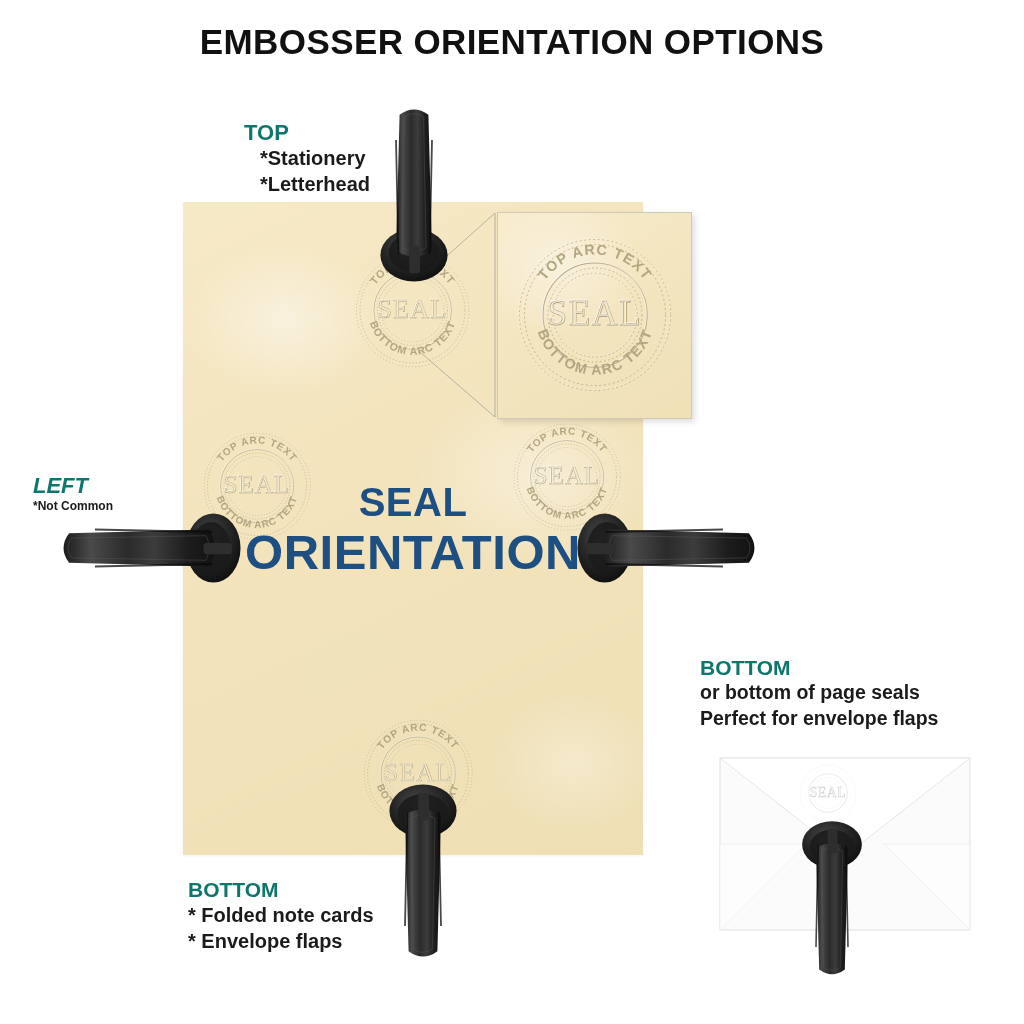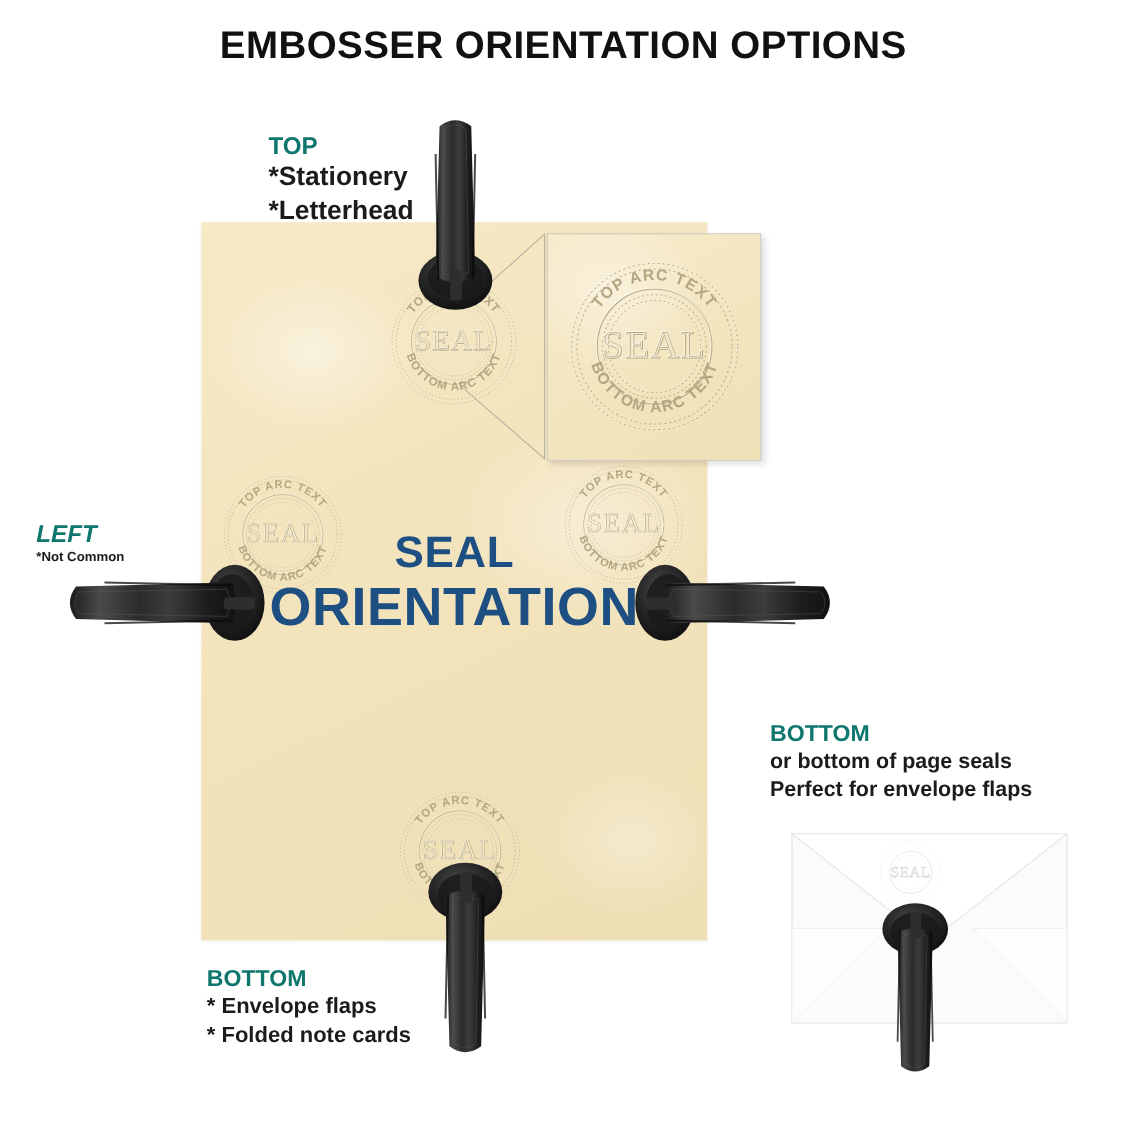--- a/index.html
+++ b/index.html
@@ -55,21 +55,21 @@
   }
   .center-label .l2{display:block;font-size:49px;}
 
   
   .callout{position:absolute;}
   .callout .hd{color:#0f766e;font-weight:bold;}
   .callout .ln{color:#1b1b1b;font-weight:bold;}
 
   .callout.top{left:244px;top:120px;}
   .callout.top .hd{font-size:22px;line-height:1.18;}
-  .callout.top .ln{font-size:24px;line-height:1.28;}
+  .callout.top .ln{font-size:20px;line-height:1.28;margin-left:16px;}
 
   .callout.left{left:33px;top:473px;}
   .callout.left .hd{font-size:22px;line-height:1.18;font-style:italic;}
   .callout.left .ln{font-size:12px;line-height:1.28;}
 
   .callout.right{left:662px;top:470px;}
   .callout.right .hd{font-size:22px;line-height:1.18;}
   .callout.right .ln{font-size:20px;line-height:1.28;}
 
   .callout.bottomleft{left:188px;top:877px;}
@@ -285,22 +285,22 @@
   </div>
 
   <div class="callout left">
     <div class="hd">LEFT</div>
     <div class="ln">*Not Common</div>
   </div>
 
 
   <div class="callout bottomleft">
     <div class="hd">BOTTOM</div>
+    <div class="ln">* Folded note cards</div>
     <div class="ln">* Envelope flaps</div>
-    <div class="ln">* Folded note cards</div>
   </div>
 
   <div class="callout bottomright">
     <div class="hd">BOTTOM</div>
     <div class="ln">or bottom of page seals</div>
     <div class="ln">Perfect for envelope flaps</div>
   </div>
 
 </div>
 

